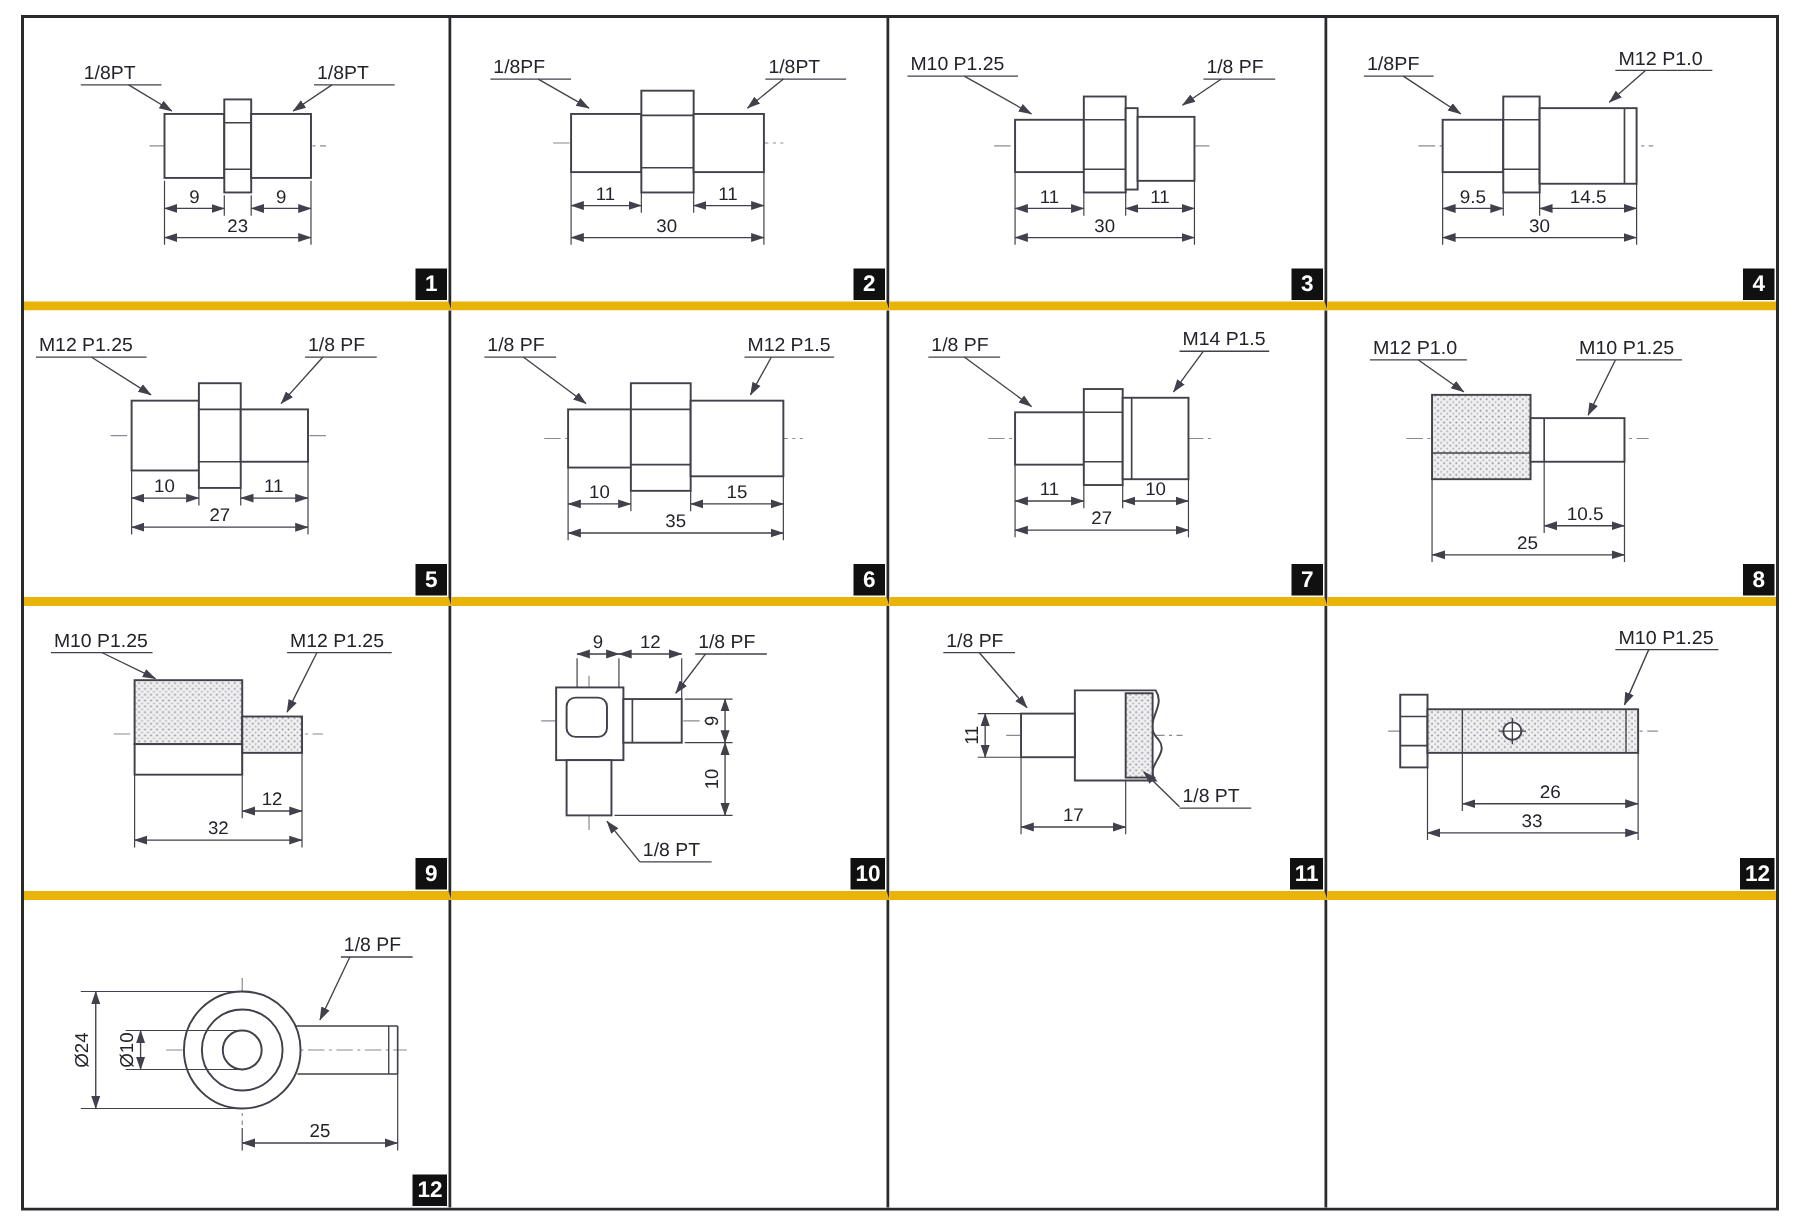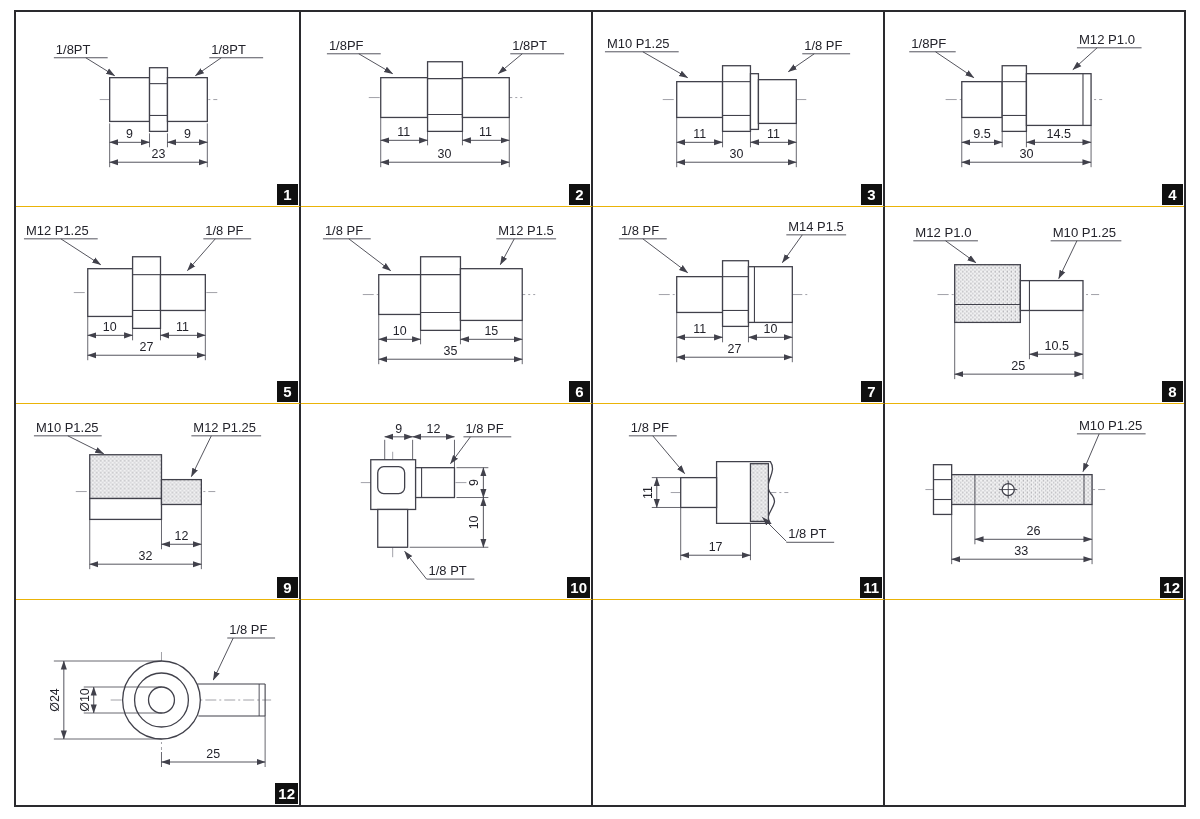--- a/index.html
+++ b/index.html
@@ -5,21 +5,21 @@
   html,body{margin:0;padding:0;background:#ffffff;}
   body{width:1200px;height:819px;position:relative;font-family:"Liberation Sans",sans-serif;}
   .sheet{position:absolute;inset:0;background:#fff;}
   .grid{
     position:absolute;left:14px;top:10px;width:1172px;height:797px;
     box-sizing:border-box;border:2px solid #2a2a2e;
     display:grid;
     grid-template-columns:285px 292px 292px 299px;
     grid-template-rows:195px 197px 196px 205px;
   }
-  .cell{position:relative;box-sizing:border-box;border-right:2px solid #2a2a2e;border-bottom:1px solid #eab308;overflow:hidden;background:#fff;}
+  .cell{position:relative;box-sizing:border-box;border-right:2px solid #2a2a2e;border-bottom:6px solid #eab308;overflow:hidden;background:#fff;}
   .cell:nth-child(4n){border-right:none;}
   .cell:nth-child(n+13){border-bottom:none;}
   .cell svg{position:absolute;left:0;top:0;width:100%;height:100%;}
   .badge{
     position:absolute;right:1px;bottom:1px;min-width:21px;height:21px;padding:0 3px;
     background:#101010;color:#ffffff;font-weight:700;font-size:15px;
     display:flex;align-items:center;justify-content:center;box-sizing:border-box;
   }
   
   .part{fill:#ffffff;stroke:#41414b;stroke-width:1.3;}

